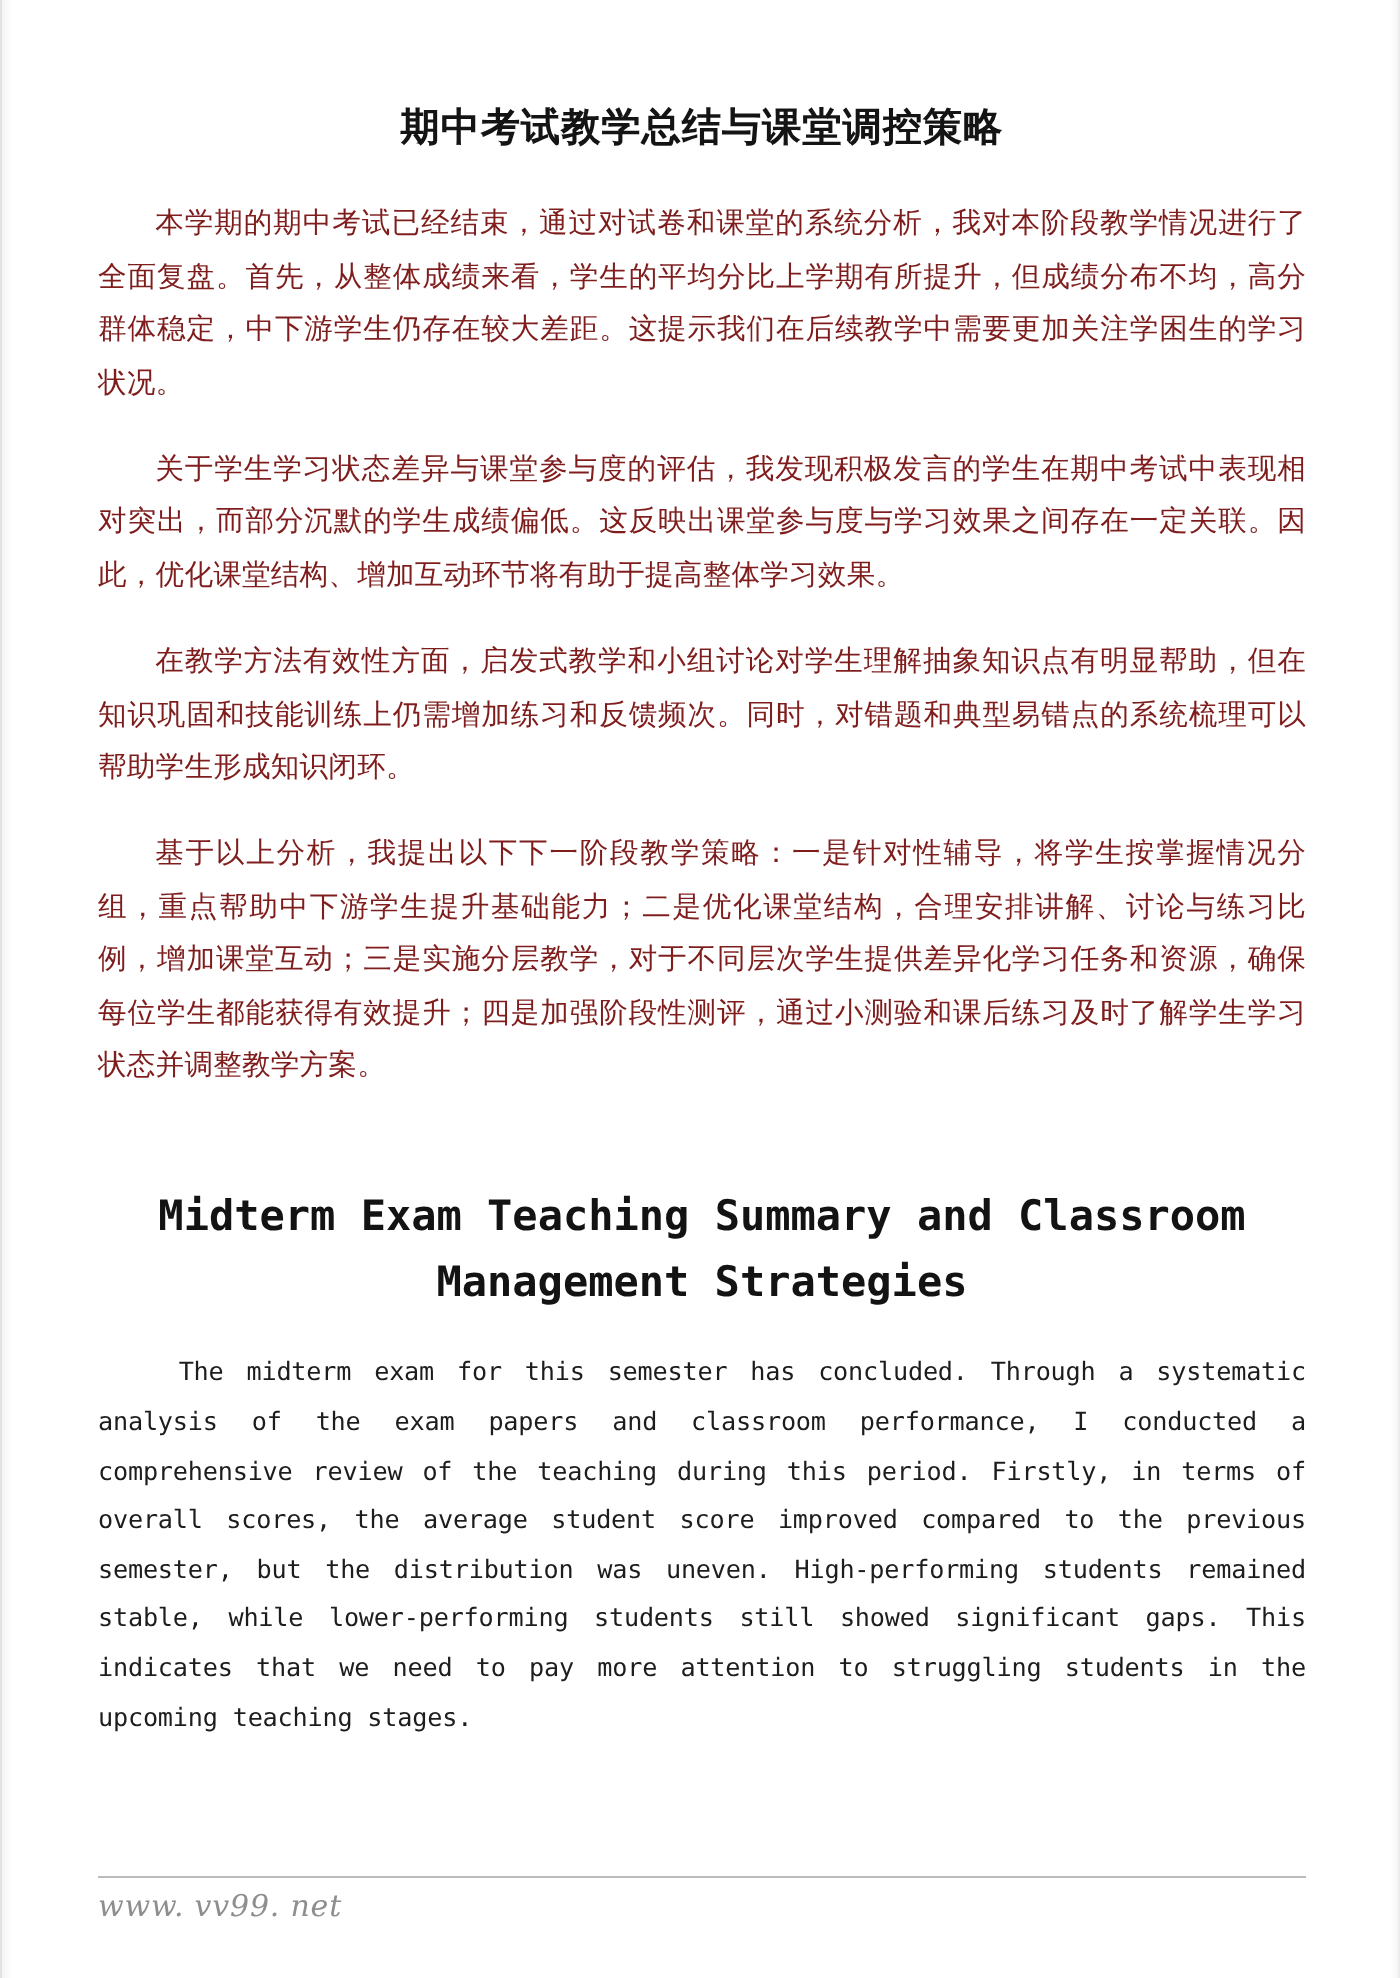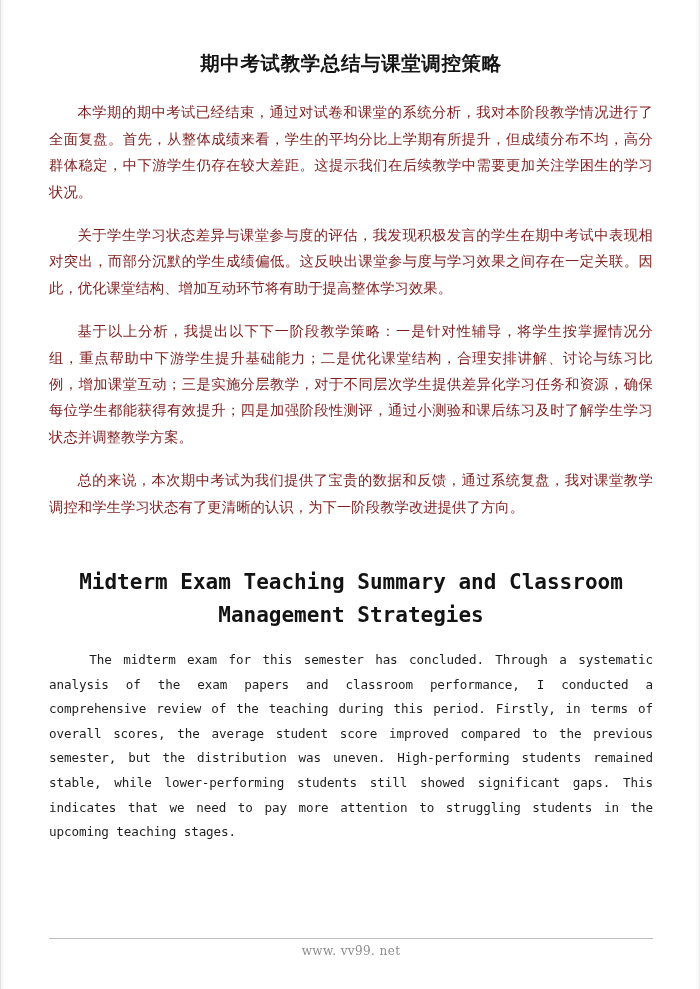--- a/index.html
+++ b/index.html
@@ -129,23 +129,24 @@
     top: 938px;
     width: 604px;
   }
   .footer-rule {
     width: 100%;
     height: 1px;
     background: #bcbcbc;
   }
   .footer-url {
     margin-top: 5px;
-    text-align: center;
+    text-align: left;
     font-family: "DejaVu Serif", "Liberation Serif", serif;
-    font-size: 12px;
+    font-style: italic;
+    font-size: 15px;
     color: #8e8e8e;
     letter-spacing: 0.4px;
   }
 </style>
 </head>
 <body>
 
 <div class="page">
 
   <div class="page-edge-left"></div>
@@ -154,24 +155,24 @@
 
   <div class="content">
 
     <h1 class="cn-title">期中考试教学总结与课堂调控策略</h1>
 
     <p class="cn-para first">本学期的期中考试已经结束，通过对试卷和课堂的系统分析，我对本阶段教学情况进行了全面复盘。首先，从整体成绩来看，学生的平均分比上学期有所提升，但成绩分布不均，高分群体稳定，中下游学生仍存在较大差距。这提示我们在后续教学中需要更加关注学困生的学习状况。</p>
 
 
     <p class="cn-para">关于学生学习状态差异与课堂参与度的评估，我发现积极发言的学生在期中考试中表现相对突出，而部分沉默的学生成绩偏低。这反映出课堂参与度与学习效果之间存在一定关联。因此，优化课堂结构、增加互动环节将有助于提高整体学习效果。</p>
 
+    <p class="cn-para">在教学方法有效性方面，启发式教学和小组讨论对学生理解抽象知识点有明显帮助，但在知识巩固和技能训练上仍需增加练习和反馈频次。同时，对错题和典型易错点的系统梳理可以帮助学生形成知识闭环。</p>
 
     <p class="cn-para">基于以上分析，我提出以下下一阶段教学策略：一是针对性辅导，将学生按掌握情况分组，重点帮助中下游学生提升基础能力；二是优化课堂结构，合理安排讲解、讨论与练习比例，增加课堂互动；三是实施分层教学，对于不同层次学生提供差异化学习任务和资源，确保每位学生都能获得有效提升；四是加强阶段性测评，通过小测验和课后练习及时了解学生学习状态并调整教学方案。</p>
 
-    <p class="cn-para">总的来说，本次期中考试为我们提供了宝贵的数据和反馈，通过系统复盘，我对课堂教学调控和学生学习状态有了更清晰的认识，为下一阶段教学改进提供了方向。</p>
 
     <h2 class="en-title">Midterm Exam Teaching Summary and Classroom Management Strategies</h2>
 
     <p class="en-para">The midterm exam for this semester has concluded. Through a systematic analysis of the exam papers and classroom performance, I conducted a comprehensive review of the teaching during this period. Firstly, in terms of overall scores, the average student score improved compared to the previous semester, but the distribution was uneven. High-performing students remained stable, while lower-performing students still showed significant gaps. This indicates that we need to pay more attention to struggling students in the upcoming teaching stages.</p>
 
   </div>
 
   <div class="footer">
     <div class="footer-rule"></div>
     <div class="footer-url">www. vv99. net</div>

